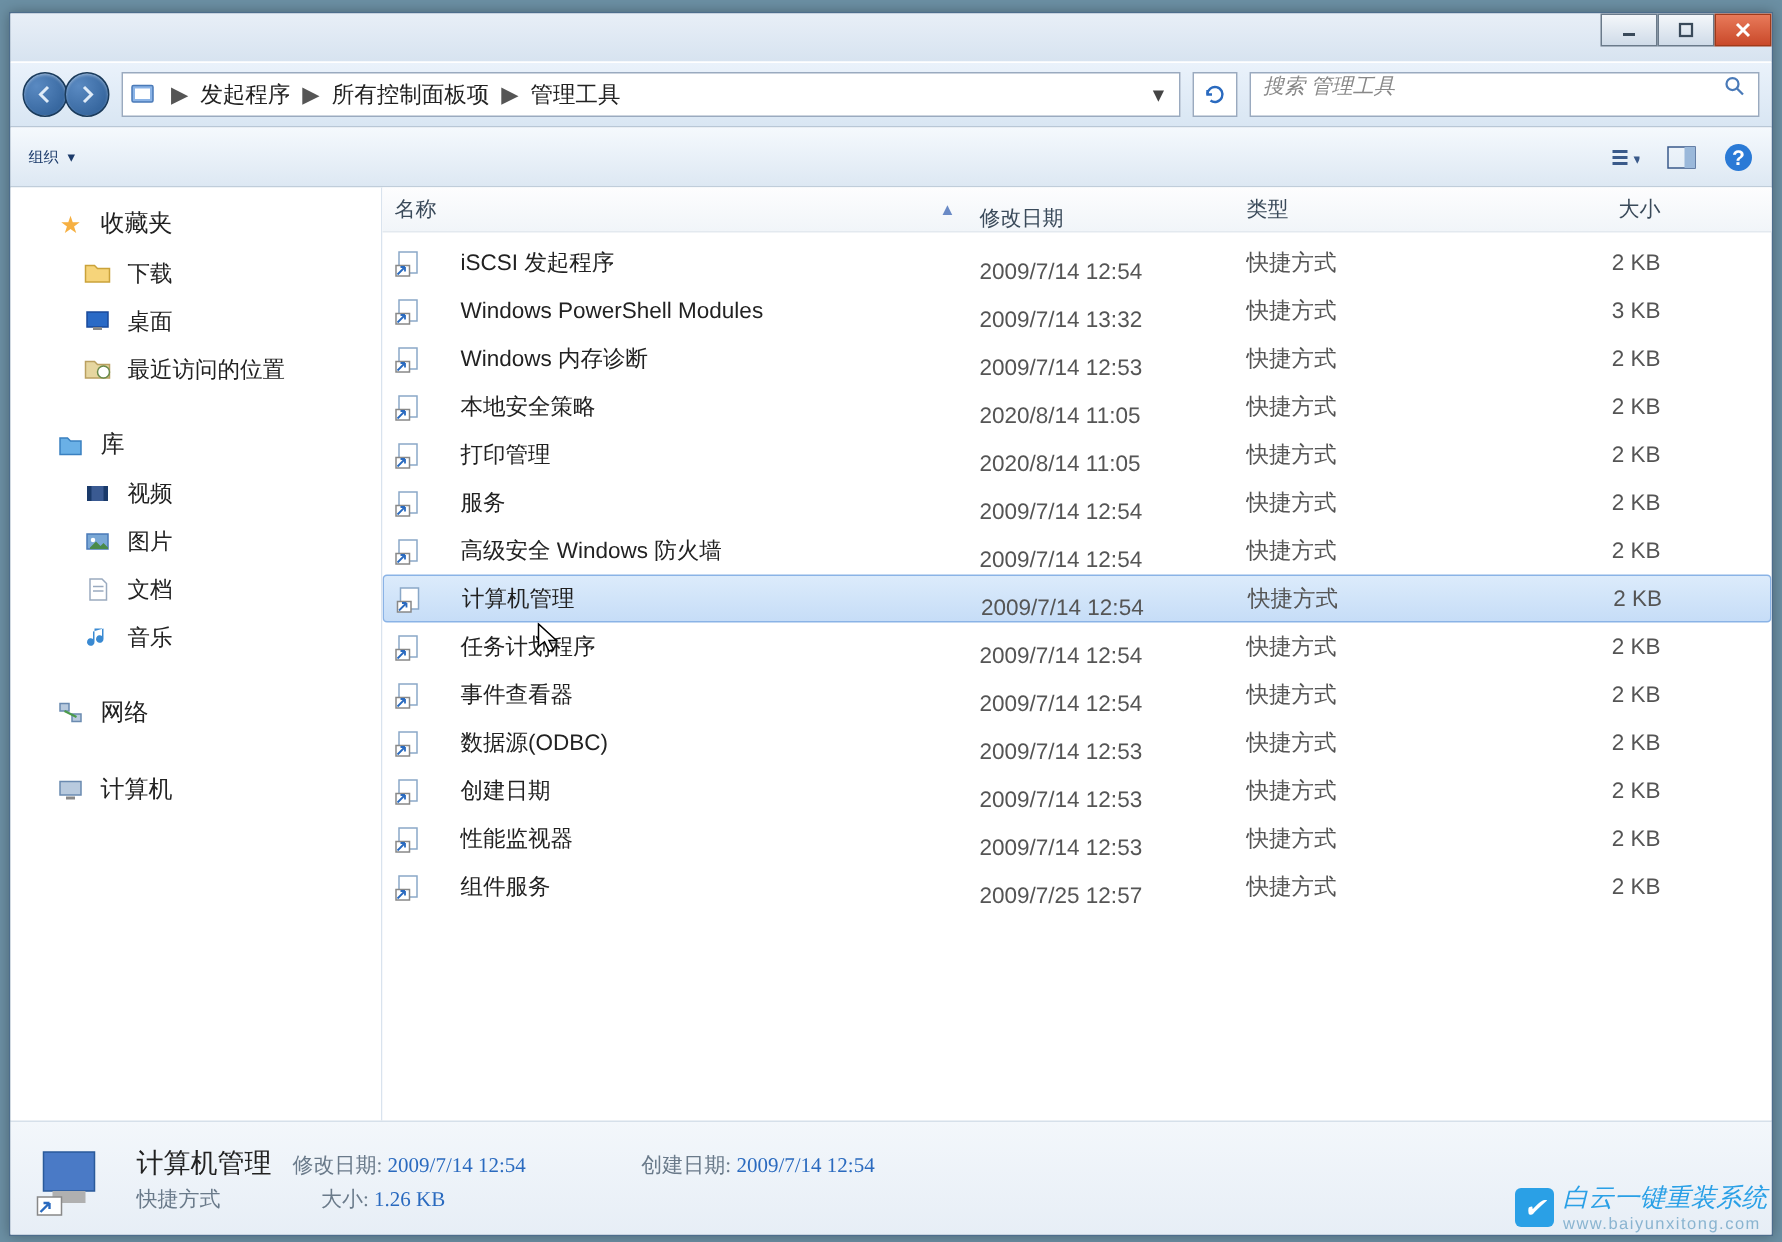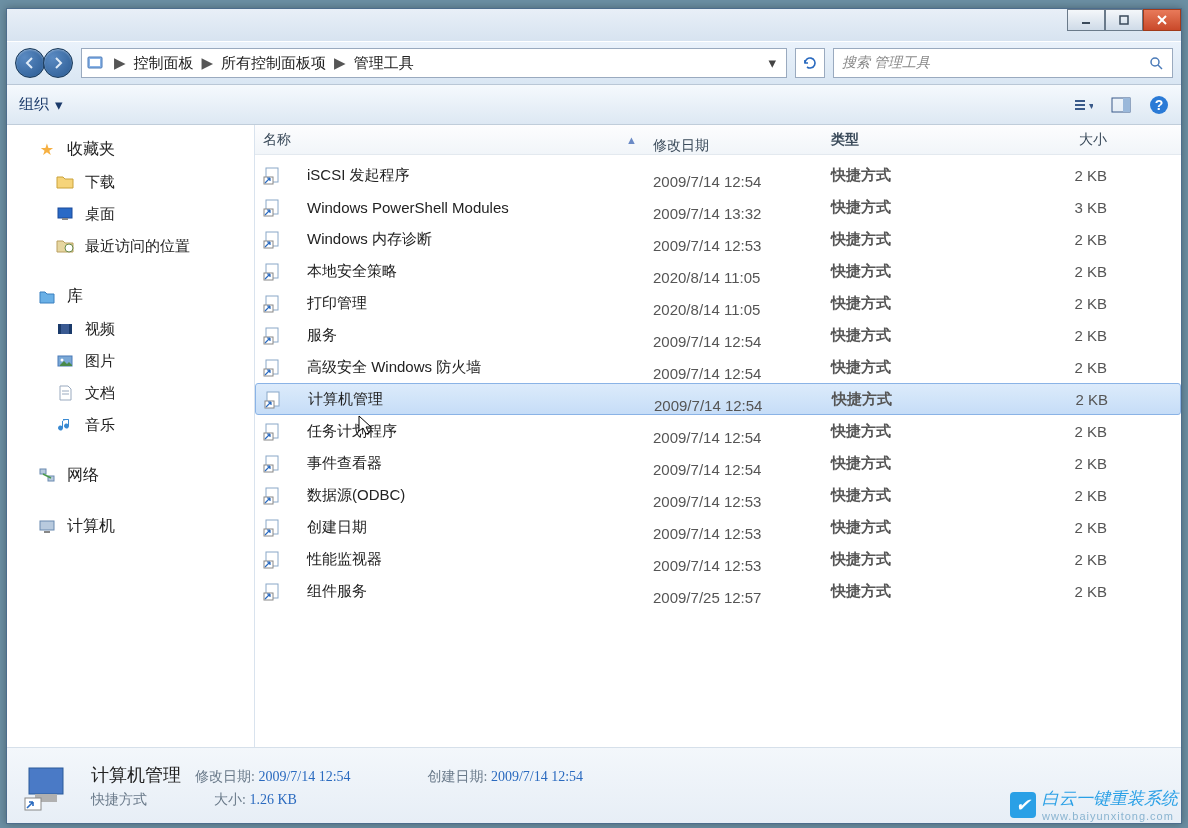--- a/index.html
+++ b/index.html
@@ -60,30 +60,30 @@
   background:#fff;border:1px solid #9aaabf;
   display:flex;align-items:center;gap:0;padding:0 4px;
   font-size:15px;color:#222;
 }
 .bc-icon{width:18px;height:18px;margin-right:2px;}
 .bc-sep{color:#555;padding:0 8px;}
 .bc-drop{margin-left:auto;color:#444;padding:0 6px;}
 .refresh{width:30px;height:30px;border:1px solid #9aaabf;background:#fff;display:flex;align-items:center;justify-content:center;color:#2a6abf;}
 .search {
   width:340px;height:30px;border:1px solid #9aaabf;background:#fff;
-  display:flex;align-items:center;padding:0 8px;color:#888;font-style:italic;
+  display:flex;align-items:flex-start;padding:0 8px;color:#888;font-style:italic;
 }
 .search span{flex:1;}
 .toolbar {
   height:40px;
   background:linear-gradient(#f5f9fd,#dde8f3);
   border-bottom:1px solid #c0cdda;
   display:flex;align-items:center;padding:0 12px;gap:10px;
 }
-.tb-left{display:flex;align-items:center;gap:6px;color:#1b3a6a;font-size:15px;}
+.tb-left{display:flex;align-items:center;gap:6px;color:#1b3a6a;font-size:10px;}
 .tb-right{margin-left:auto;display:flex;align-items:center;gap:18px;}
 .tb-ico{width:20px;height:20px;display:flex;align-items:center;justify-content:center;}
 .content{flex:1;display:flex;min-height:0;}
 .sidebar {
   width:248px;
   background:#fff;
   border-right:1px solid #d9e3ee;
   padding:8px 0 0 0;
   overflow:auto;
 }
@@ -97,21 +97,21 @@
 .star{color:#f6b042;}
 .files{flex:1;display:flex;flex-direction:column;background:#fff;text-align:center;}
 .header-row{
   display:flex;border-bottom:1px solid #e3e9ef;
   background:linear-gradient(#fdfdfe,#f1f5f9);
   height:30px;align-items:center;font-size:14px;color:#3a4a5a;
 }
 .col{padding:0 8px;display:flex;align-items:center;gap:6px;}
 .col.name{width:390px;}
 .col.date{width:178px;margin-top:12px;}
-.col.type{width:176px;font-weight:bold;}
+.col.type{width:176px;}
 .col.size{width:116px;justify-content:flex-end;}
 .sort-arrow{color:#6a8ac6;font-size:11px;}
 .list{flex:1;overflow:auto;padding-top:4px;}
 .row{
   display:flex;height:32px;align-items:center;font-size:15px;color:#222;
 }
 .row.sel{background:linear-gradient(#dcebfb,#c6ddf7);border:1px solid #8ab3e6;border-radius:3px;}
 .row .col.name{display:flex;align-items:center;gap:24px;}
 .row .col.date{color:#555;}
 .row .col.type{color:#555;}
@@ -178,21 +178,21 @@
       </div>
     </div>
     <div class="breadcrumb">
       <span class="bc-icon">
         <svg width="18" height="18">
             <rect x="2" y="3" width="14" height="11" rx="1" fill="#8ab3e6" stroke="#4a7ab8"></rect>
             <rect x="4" y="5" width="10" height="7" fill="#fff"></rect>
           </svg>
       </span>
       <span class="bc-sep">▶</span>
-      <span>控制面板</span>
+      <span>发起程序</span>
       <span class="bc-sep">▶</span>
       <span>所有控制面板项</span>
       <span class="bc-sep">▶</span>
       <span>管理工具</span>
       <span class="bc-drop">▾</span>
     </div>
     <div class="refresh">
       <svg width="16" height="16">
           <path d="M3 8 A5 5 0 1 1 5 12" stroke="#2a6abf" stroke-width="1.6" fill="none"></path>
           <path d="M3 5 L3 8 L6 8" stroke="#2a6abf" stroke-width="1.6" fill="none"></path>

